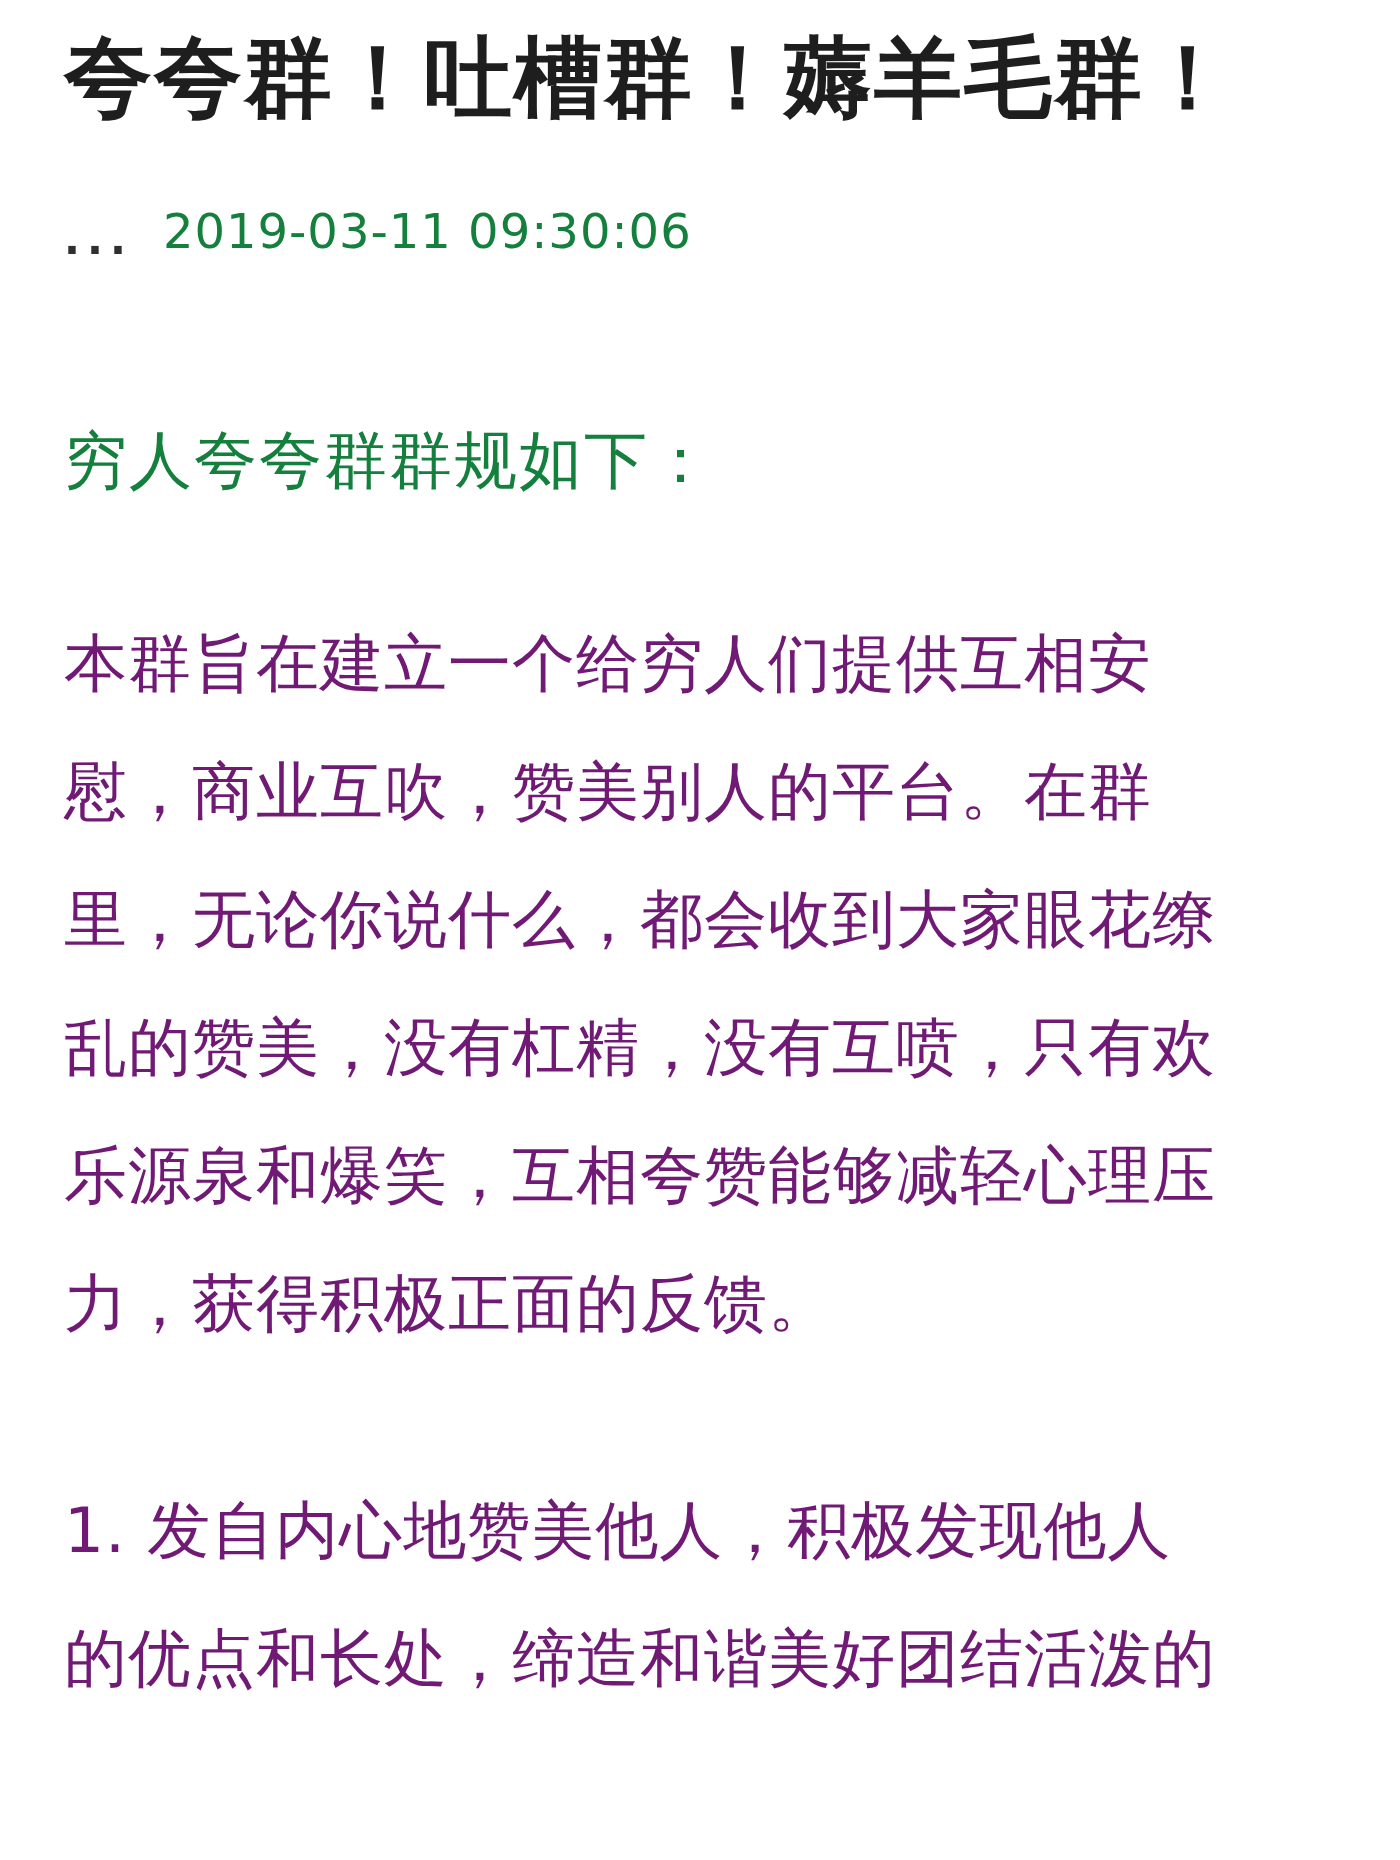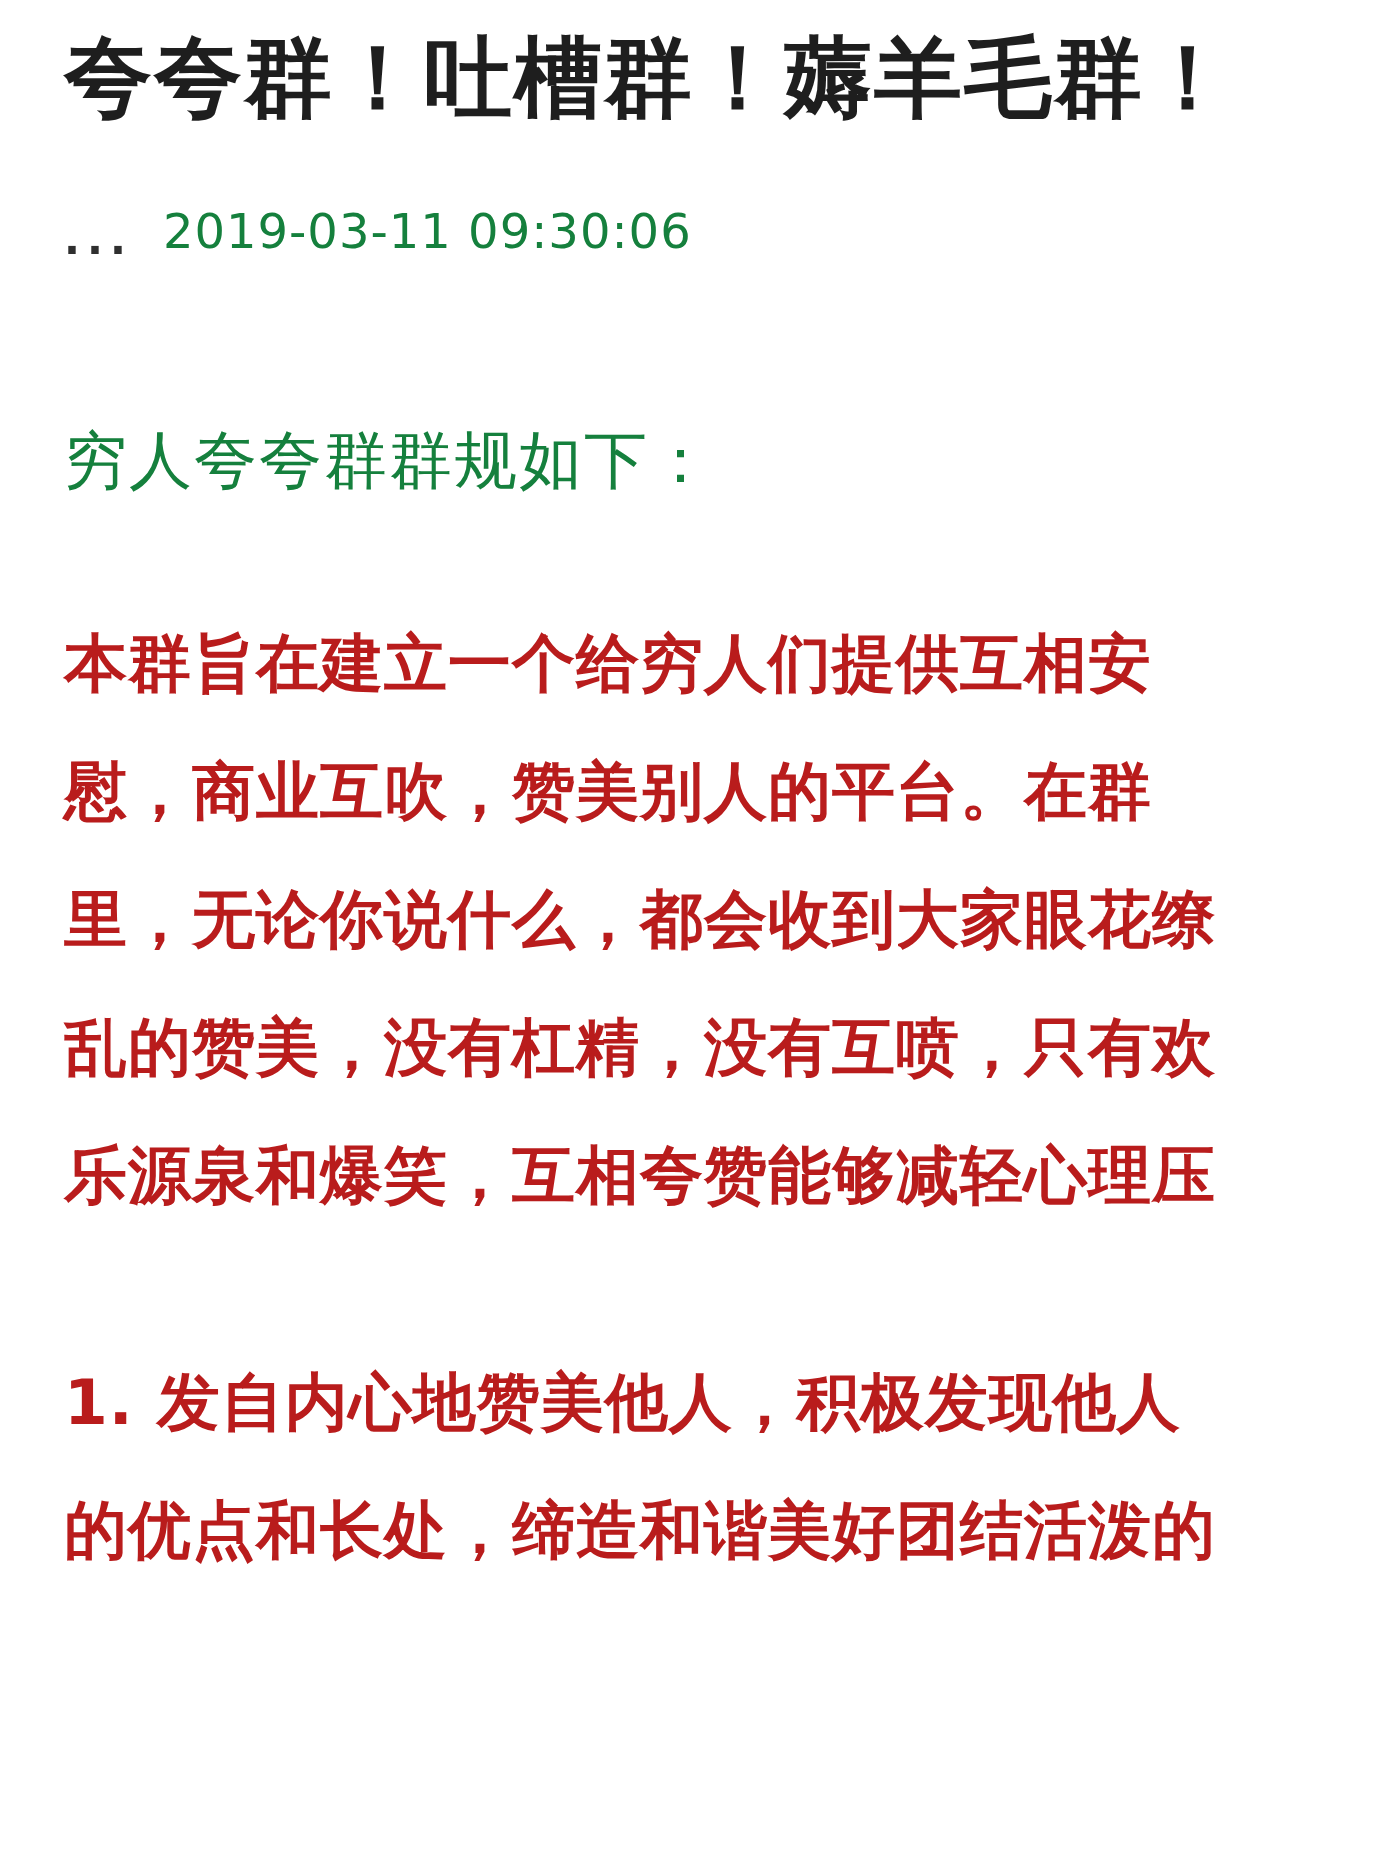--- a/index.html
+++ b/index.html
@@ -64,22 +64,22 @@
     font-weight: 400;
     color: #15803d;
     letter-spacing: 2px;
     line-height: 90px;
     white-space: nowrap;
   }
   
   .para {
     margin: 0;
     font-size: 63px;
-    font-weight: 700;
-    color: #b91c1c;
+    font-weight: 400;
+    color: #701a75;
     letter-spacing: 1px;
     line-height: 128px;
   }
   .para .p-line {
     display: block;
     white-space: nowrap;
   }
   .para.intro { margin-top: 94px; }
   .para.rule  { margin-top: 99px; }
 </style>
@@ -98,20 +98,21 @@
   </div>
 
   <p class="heading">穷人夸夸群群规如下：</p>
 
   <p class="para intro">
     <span class="p-line">本群旨在建立一个给穷人们提供互相安</span>
     <span class="p-line">慰，商业互吹，赞美别人的平台。在群</span>
     <span class="p-line">里，无论你说什么，都会收到大家眼花缭</span>
     <span class="p-line">乱的赞美，没有杠精，没有互喷，只有欢</span>
     <span class="p-line">乐源泉和爆笑，互相夸赞能够减轻心理压</span>
+    <span class="p-line">力，获得积极正面的反馈。</span>
   </p>
 
   <p class="para rule">
     <span class="p-line">1. 发自内心地赞美他人，积极发现他人</span>
     <span class="p-line">的优点和长处，缔造和谐美好团结活泼的</span>
   </p>
 
 </div>
 
 </body></html>

